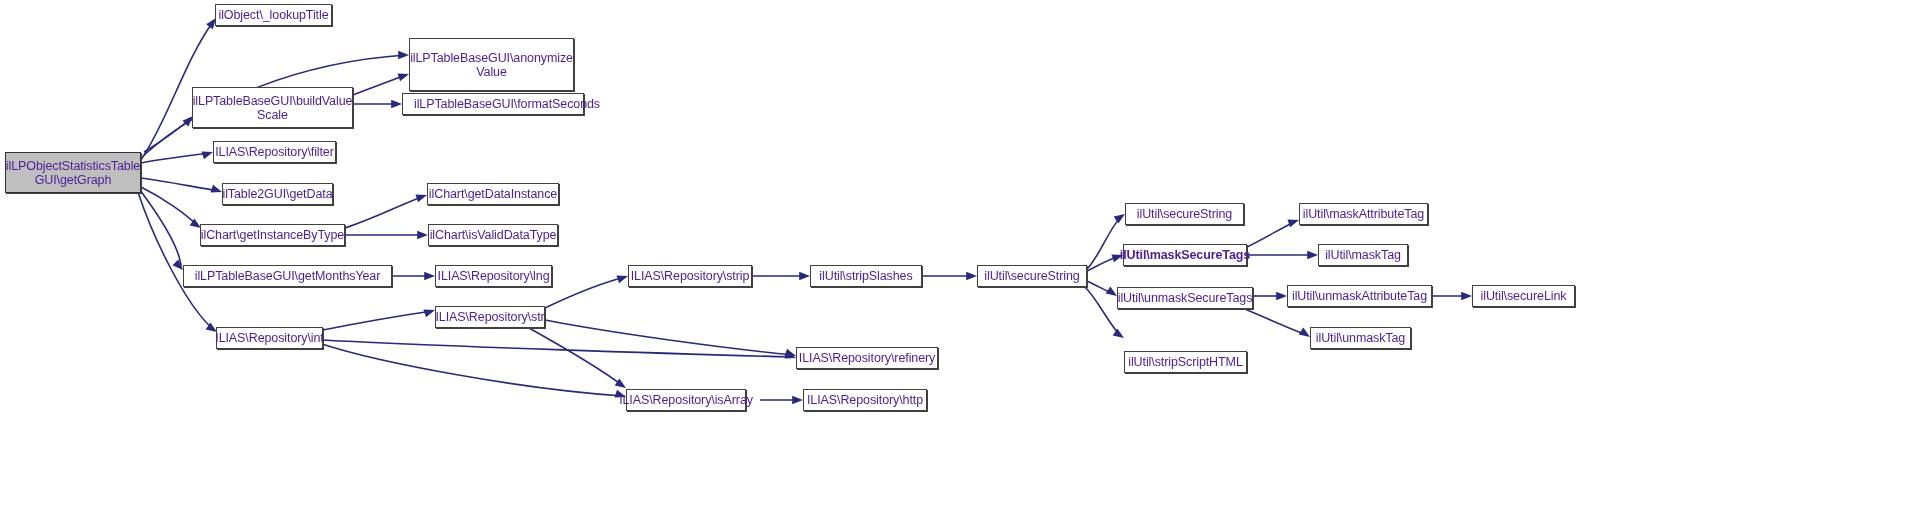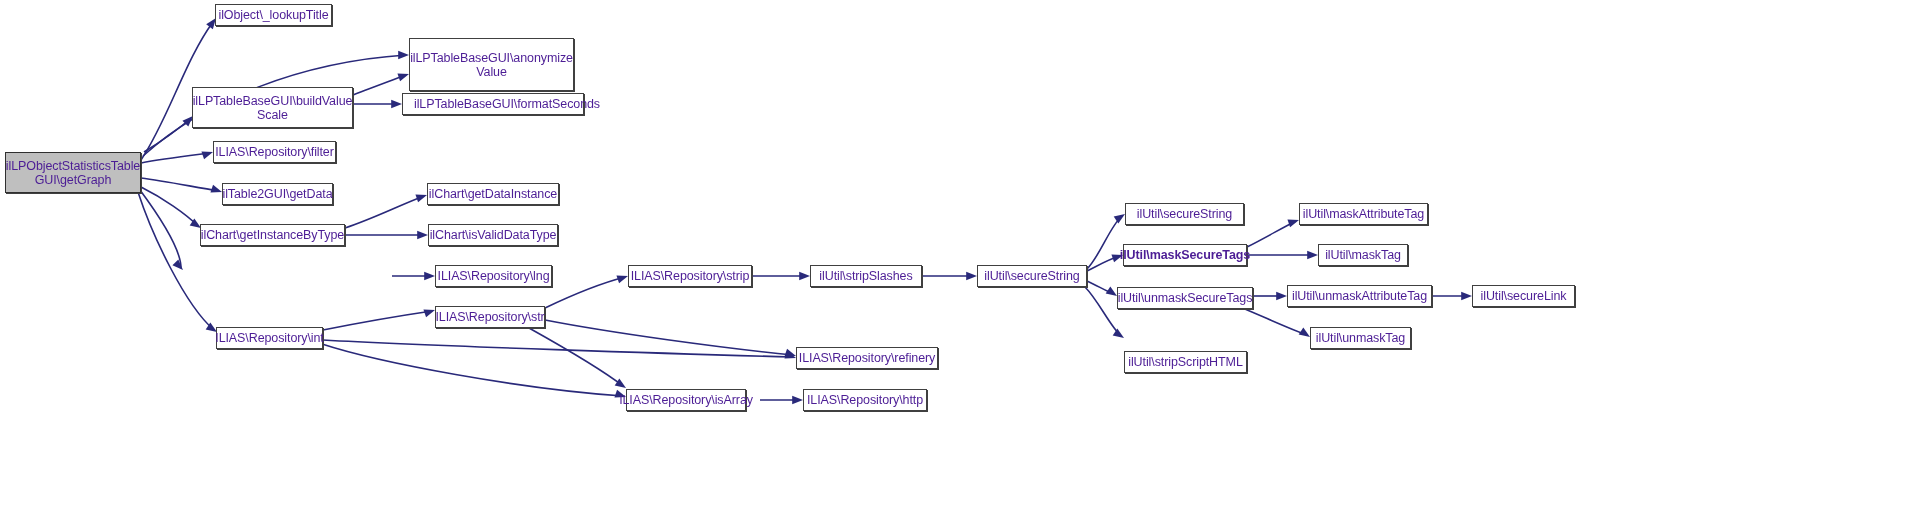--- a/index.html
+++ b/index.html
@@ -121,20 +121,21 @@
     <div class="node" style="left: 409px; top: 38px; width: 165px; height: 53px;">ilLPTableBaseGUI\anonymize
 Value</div>
     <div class="node" style="left: 192px; top: 87px; width: 161px; height: 41px;">ilLPTableBaseGUI\buildValue
 Scale</div>
     <div class="node" style="left: 402px; top: 93px; width: 182px; height: 22px; padding-left: 32px;">ilLPTableBaseGUI\formatSeconds</div>
     <div class="node" style="left: 213px; top: 141px; width: 123px; height: 22px;">ILIAS\Repository\filter</div>
     <div class="node" style="left: 222px; top: 183px; width: 111px; height: 22px;">ilTable2GUI\getData</div>
     <div class="node" style="left: 427px; top: 183px; width: 132px; height: 22px;">ilChart\getDataInstance</div>
     <div class="node" style="left: 200px; top: 224px; width: 145px; height: 22px;">ilChart\getInstanceByType</div>
     <div class="node" style="left: 428px; top: 224px; width: 130px; height: 22px;">ilChart\isValidDataType</div>
+    <div class="node" style="left: 183px; top: 265px; width: 209px; height: 22px;">ilLPTableBaseGUI\getMonthsYear</div>
     <div class="node" style="left: 435px; top: 265px; width: 117px; height: 22px;">ILIAS\Repository\lng</div>
     <div class="node" style="left: 628px; top: 265px; width: 124px; height: 22px;">ILIAS\Repository\strip</div>
     <div class="node" style="left: 810px; top: 265px; width: 112px; height: 22px;">ilUtil\stripSlashes</div>
     <div class="node" style="left: 977px; top: 265px; width: 110px; height: 22px;">ilUtil\secureString</div>
     <div class="node" style="left: 1125px; top: 203px; width: 119px; height: 22px;">ilUtil\secureString</div>
     <div class="node" style="left: 1123px; top: 244px; width: 124px; height: 22px; font-weight: bold;">ilUtil\maskSecureTags</div>
     <div class="node" style="left: 1117px; top: 287px; width: 136px; height: 22px;">ilUtil\unmaskSecureTags</div>
     <div class="node" style="left: 1124px; top: 327px; width: 123px; height: 22px; margin-top: 24px;">ilUtil\stripScriptHTML</div>
     <div class="node" style="left: 1299px; top: 203px; width: 129px; height: 22px;">ilUtil\maskAttributeTag</div>
     <div class="node" style="left: 1318px; top: 244px; width: 90px; height: 22px;">ilUtil\maskTag</div>

